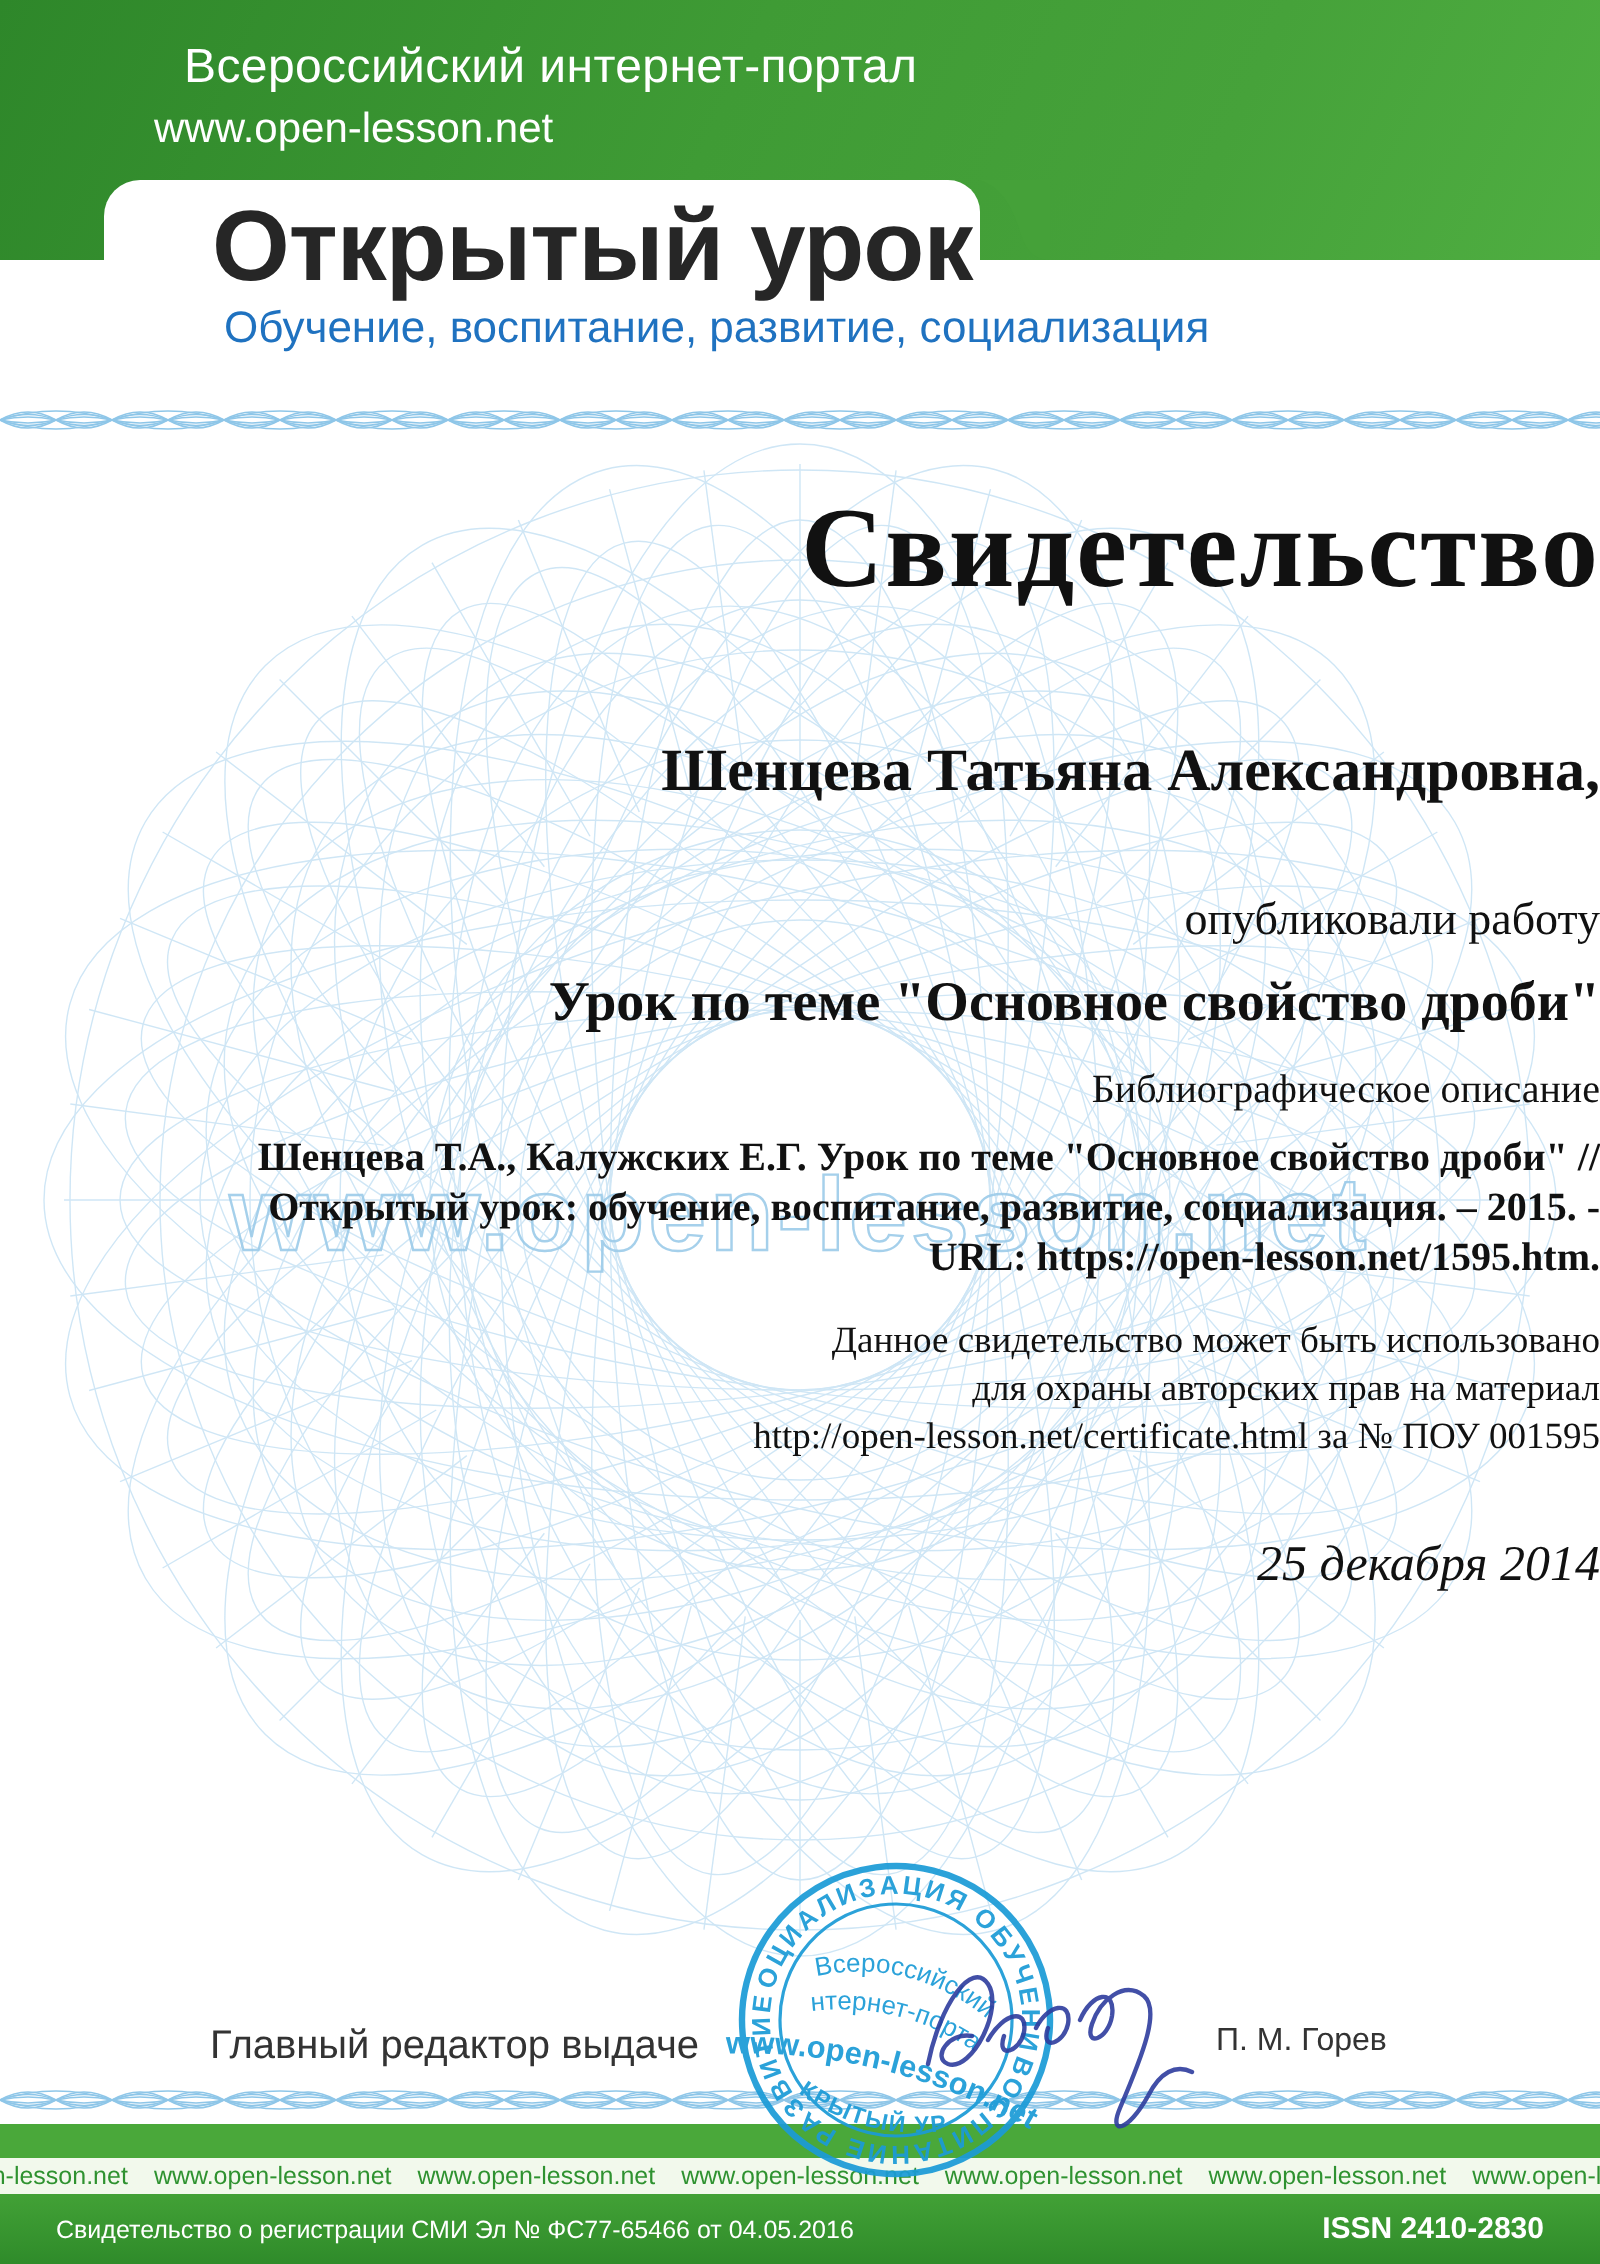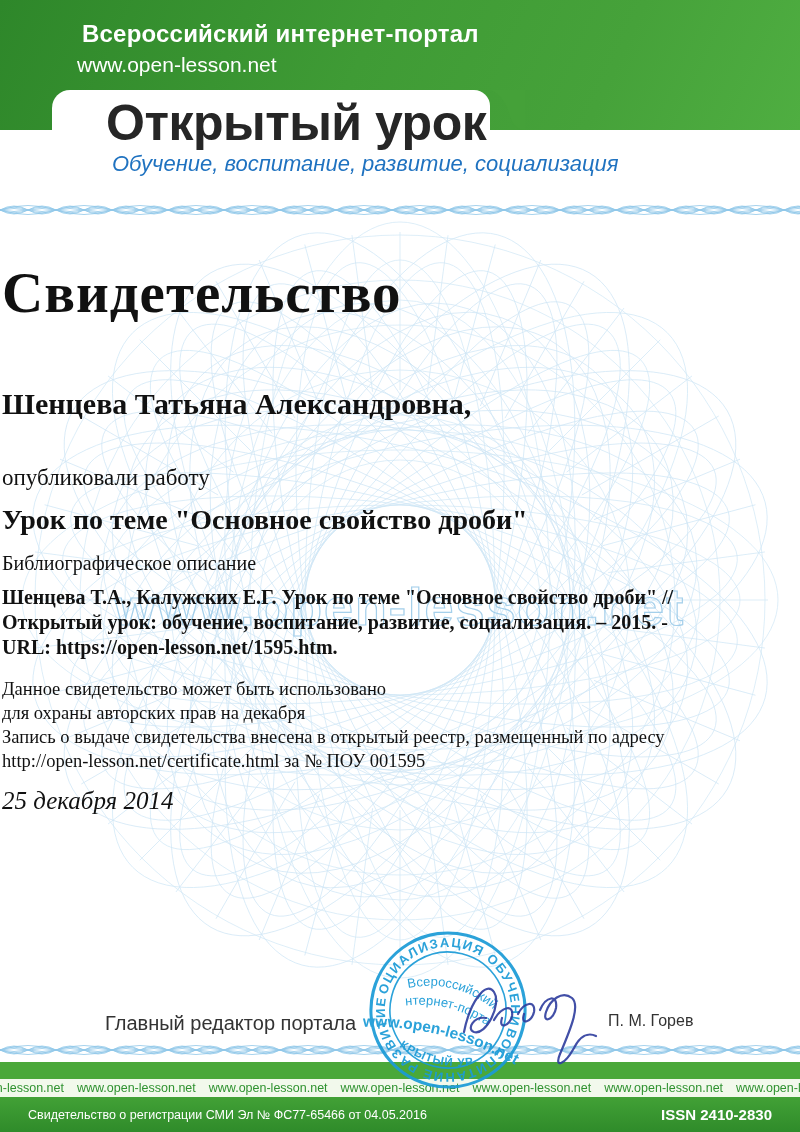--- a/index.html
+++ b/index.html
@@ -2,36 +2,36 @@
 <html lang="ru"><head>
 <meta charset="utf-8">
 <style>
   html,body{margin:0;padding:0;background:#ffffff;}
   .page{position:relative;width:800px;height:1132px;overflow:hidden;background:#ffffff;
         font-family:"Liberation Sans",sans-serif;}
 
   
   .header-band{position:absolute;left:0;top:0;width:800px;height:130px;
                background:linear-gradient(115deg,#2e872a 0%,#3f9b35 45%,#46a23a 75%,#4fae41 100%);}
-  .portal-title{position:absolute;left:82px;top:20px;color:#ffffff;font-size:24px;font-weight:bold;letter-spacing:.2px;}
+  .portal-title{position:absolute;left:92px;top:20px;color:#ffffff;font-size:24px;font-weight:normal;letter-spacing:.2px;}
   .portal-url{position:absolute;left:77px;top:53px;color:#ffffff;font-size:21px;}
   .logo-tab{position:absolute;left:52px;top:90px;width:438px;height:40px;background:#ffffff;
             border-radius:18px 16px 0 0;}
   .swoosh{position:absolute;left:489px;top:90px;}
   .logo-title{position:absolute;left:106px;top:94px;color:#262626;font-size:50px;font-weight:bold;letter-spacing:-.5px;}
-  .logo-subtitle{position:absolute;left:112px;top:151px;color:#1f72c0;font-size:22px;font-style:italic;font-weight:500;}
+  .logo-subtitle{position:absolute;left:112px;top:151px;color:#1f72c0;font-size:22px;font-weight:500;}
 
   
   .bg-svg{position:absolute;left:0;top:0;z-index:0;}
   #rosette ellipse,#rosette circle,#rosette line{fill:none;stroke:#c7e2f4;stroke-width:.7;}
   #rosette{opacity:.85;}
   #watermark{opacity:.9;}
 
   
-  .center{position:absolute;left:2px;right:0;text-align:left;z-index:2;color:#111;margin-top:18px;}
+  .center{position:absolute;left:2px;right:0;text-align:right;z-index:2;color:#111;}
   .serif{font-family:"Liberation Serif",serif;}
   .cert-title{top:242px;font-size:57px;font-weight:bold;letter-spacing:1px;}
   .cert-intro{top:327px;font-size:27px;}
   .cert-names{top:367px;font-size:30px;font-weight:bold;line-height:38px;}
   .cert-action{top:447px;font-size:23px;}
   .cert-work{top:486px;font-size:28px;font-weight:bold;}
   .bib-label{top:534px;font-size:20px;}
   .bib-block{top:567px;font-size:20px;font-weight:bold;line-height:25px;}
   .notice-block{top:659px;font-size:18.5px;line-height:24px;}
   .cert-date{top:769px;font-size:25px;font-style:italic;}
@@ -207,27 +207,26 @@
   <div class="center serif cert-action">опубликовали работу</div>
   <div class="center serif cert-work">Урок по теме "Основное свойство дроби"</div>
   <div class="center serif bib-label">Библиографическое описание</div>
   <div class="center serif bib-block">
     <div>Шенцева Т.А., Калужских Е.Г. Урок по теме "Основное свойство дроби" //</div>
     <div>Открытый урок: обучение, воспитание, развитие, социализация. – 2015. -</div>
     <div>URL: https://open-lesson.net/1595.htm.</div>
   </div>
   <div class="center serif notice-block">
     <div>Данное свидетельство может быть использовано</div>
-    <div>для охраны авторских прав на декабря</div>
-    <div>Запись о выдаче свидетельства внесена в открытый реестр, размещенный по адресу</div>
+    <div>для охраны авторских прав на материал</div>
     <div>http://open-lesson.net/certificate.html за № ПОУ 001595</div>
   </div>
   <div class="center serif cert-date">25 декабря 2014</div>
 
-  <div class="role-label">Главный редактор портала</div>
+  <div class="role-label">Главный редактор выдаче</div>
   <div class="signer-name">П. М. Горев</div>
 
   <svg class="stamp" width="178" height="178" viewBox="0 0 178 178" xmlns="http://www.w3.org/2000/svg" xmlns:xlink="http://www.w3.org/1999/xlink">
     <defs>
       <path id="arcTop" d="M26,89 A63,63 0 0 1 152,89"></path>
       <path id="arcBot" d="M152,89 A63,63 0 0 1 26,89"></path>
       <path id="arcL1" d="M48,76 Q89,58 130,76"></path>
       <path id="arcL2" d="M44,96 Q89,78 134,96"></path>
       <path id="arcUrl" d="M10,126 Q89,104 168,126"></path>
       <path id="arcL3" d="M50,136 Q89,152 128,136"></path>

